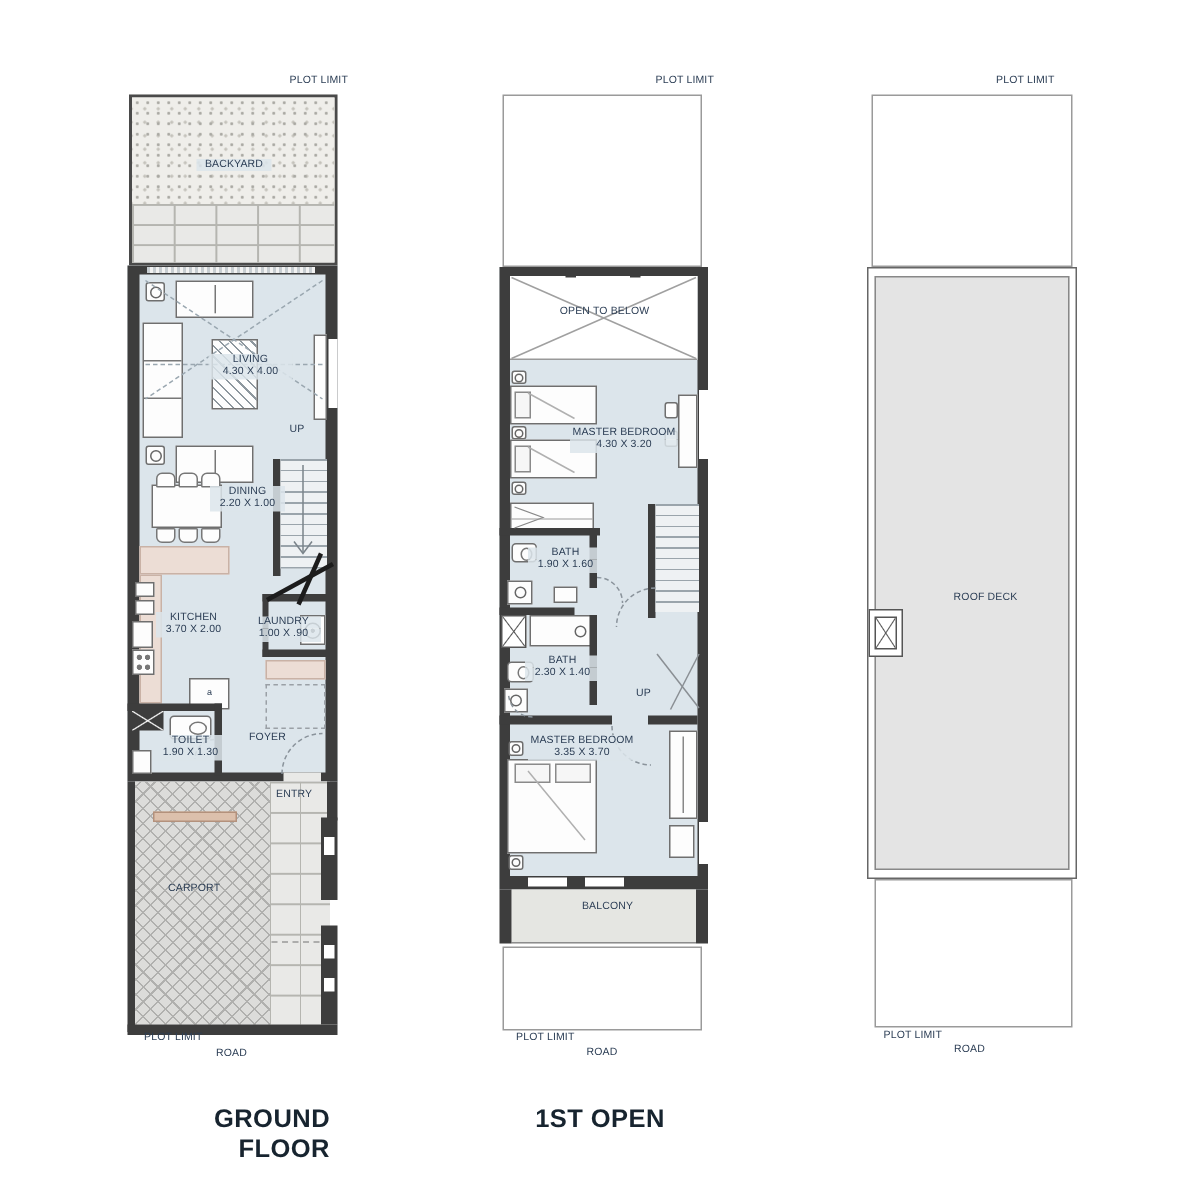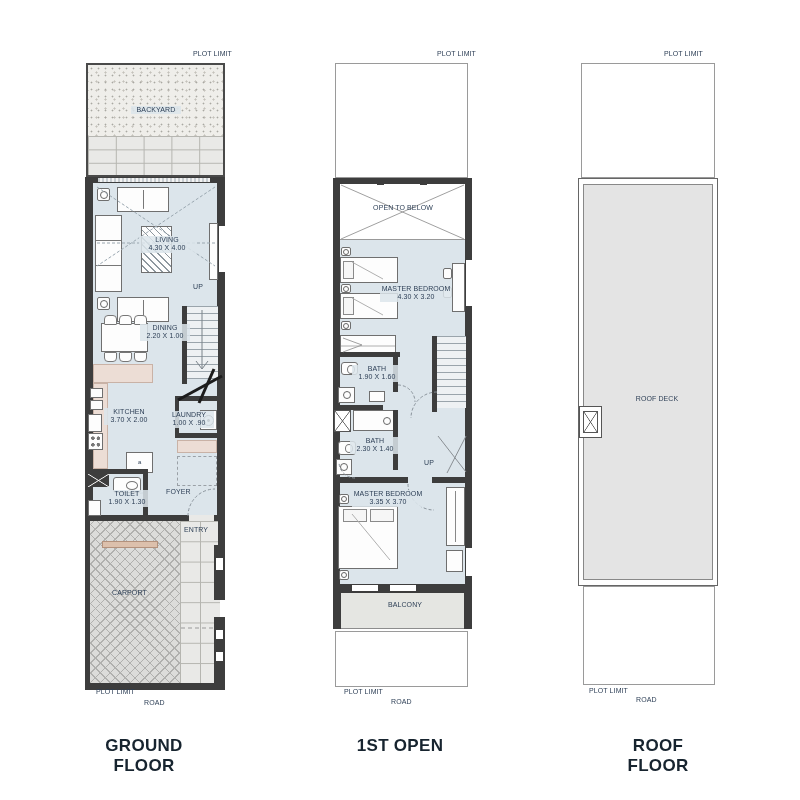--- a/index.html
+++ b/index.html
@@ -295,17 +295,16 @@
 
     <path d="M398,385 A17,17 0 0 1 415,402" stroke="#8a939b" stroke-width="1" stroke-dasharray="3,2" fill="none"></path>
     <path d="M437,392 A26,26 0 0 0 411,418" stroke="#8a939b" stroke-width="1" stroke-dasharray="3,2" fill="none"></path>
     <path d="M355,478 A16,16 0 0 1 339,462" stroke="#8a939b" stroke-width="1" stroke-dasharray="3,2" fill="none"></path>
     <path d="M408,484 A26,26 0 0 0 434,510" stroke="#8a939b" stroke-width="1" stroke-dasharray="3,2" fill="none"></path>
 
     <path d="M438,436 L466,472" stroke="#8a8f94" stroke-width="1" fill="none"></path>
     <path d="M466,436 L447,473" stroke="#8a8f94" stroke-width="1" fill="none"></path>
   </svg>
 
-  <div class="caption" style="left:84px;top:736px;width:120px;">GROUND FLOOR</div>
+  <div class="caption" style="left:100px;top:736px;width:120px;text-align:right;">GROUND FLOOR</div>
   <div class="caption" style="left:350px;top:736px;width:100px;">1ST OPEN</div>
-  <div class="caption" style="left:608px;top:736px;width:100px;">ROOF FLOOR</div>
 
 </div>
 
 </body></html>

